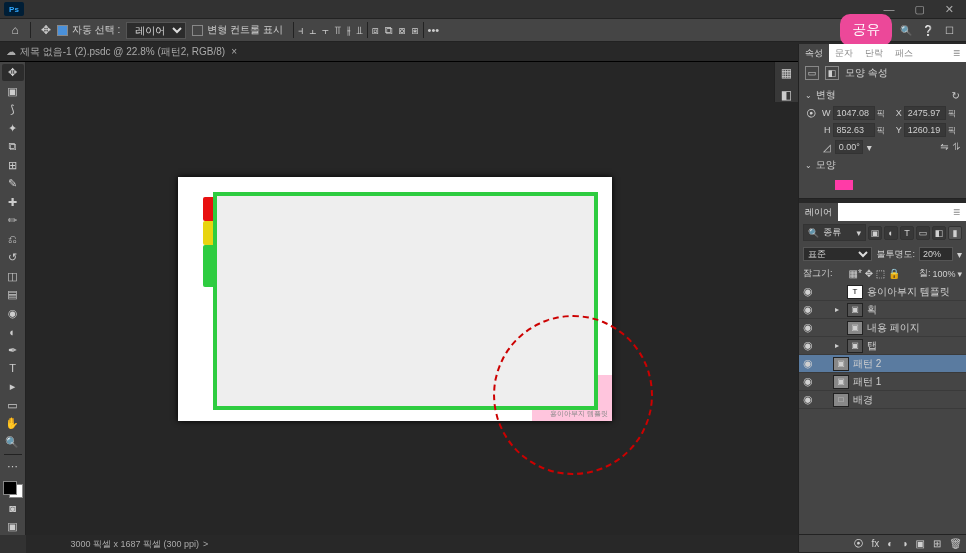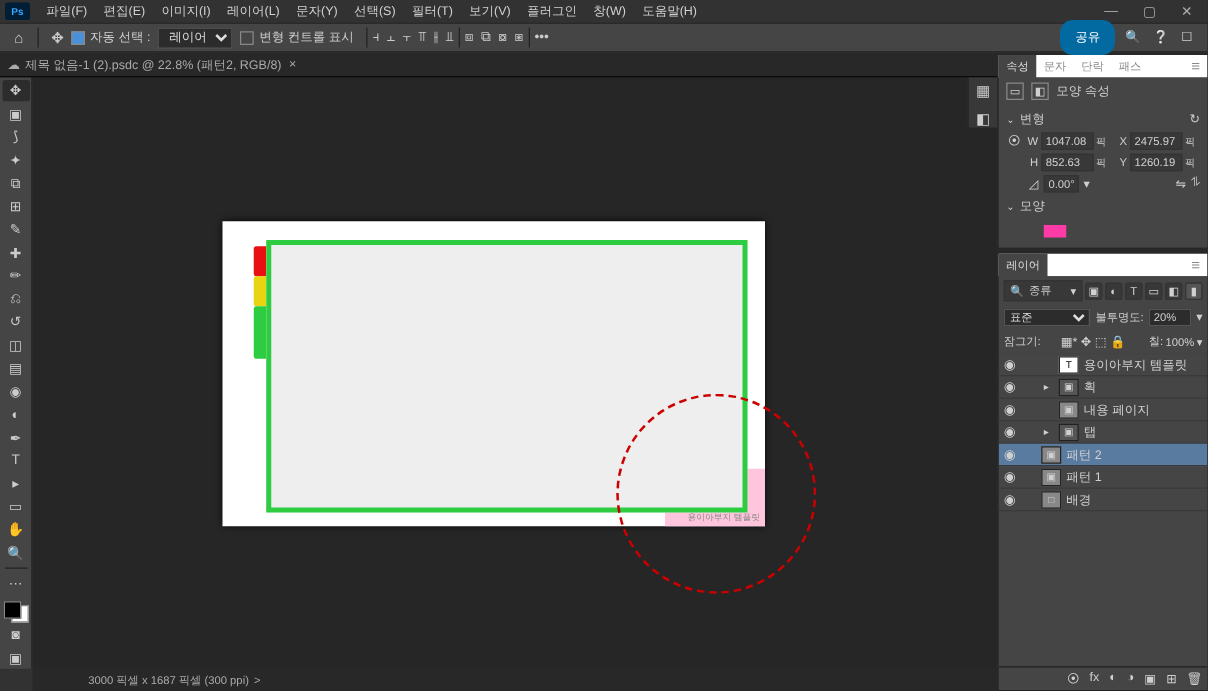--- a/index.html
+++ b/index.html
@@ -13,21 +13,21 @@
 #titlebar .wincontrols { margin-left: auto; display: flex; gap: 12px; padding-right: 8px; }
 #titlebar .wincontrols span { font-size: 11px; color: #aaa; padding: 0 4px; }
 
 
 #optionsbar { height: 24px; background: #454545; display: flex; align-items: center; padding: 0 4px; border-top: 1px solid #222; border-bottom: 1px solid #222; }
 #optionsbar .icon { width: 22px; height: 18px; display: flex; align-items: center; justify-content: center; color: #ccc; font-size: 12px; }
 #optionsbar .sep { width: 1px; height: 16px; background: #222; margin: 0 4px; }
 #optionsbar .checkbox { width: 11px; height: 11px; border: 1px solid #888; margin-right: 4px; display: inline-block; }
 #optionsbar .label { font-size: 10px; margin-right: 6px; }
 #optionsbar select { background: #2c2c2c; color: #ddd; border: 1px solid #555; font-size: 10px; padding: 1px 4px; margin-right: 6px; }
-#optionsbar .sharebtn { margin-left: auto; background: #0369a1; color: #fff; padding: 7px 12px; border-radius: 10px; font-size: 10px; }
+#optionsbar .sharebtn { margin-left: auto; background: #ec4899; color: #fff; padding: 7px 12px; border-radius: 10px; font-size: 14px; }
 #optionsbar .tool-icons { display:flex; gap:6px; }
 #optionsbar .tool-icons span { font-size:11px; color:#ccc; }
 #optionsbar .righticons { display: flex; gap: 10px; padding: 0 8px; }
 
 
 #tabbar { height: 20px; background: #282828; display: flex; align-items: center; border-bottom: 1px solid #000; }
 #tabbar .tab { display: flex; align-items: center; padding: 0 6px; font-size: 10px; color: #aaa; height: 100%; }
 #tabbar .tab .x { margin-left: 6px; font-size: 10px; }
 
 
@@ -106,33 +106,20 @@
 .layer-item .thumb.txt { background: #fff; color: #000; }
 .layer-item .name { font-size: 10px; }
 .layer-item .indent1 { width: 10px; }
 
 </style>
 </head>
 <body>
 
 <div id="titlebar">
   <div class="ps">Ps</div>
-  <div class="menus">
-    <span>파일(F)</span>
-    <span>편집(E)</span>
-    <span>이미지(I)</span>
-    <span>레이어(L)</span>
-    <span>문자(Y)</span>
-    <span>선택(S)</span>
-    <span>필터(T)</span>
-    <span>보기(V)</span>
-    <span>플러그인</span>
-    <span>창(W)</span>
-    <span>도움말(H)</span>
-  </div>
   <div class="wincontrols">
     <span>—</span>
     <span>▢</span>
     <span>✕</span>
   </div>
 </div>
 
 <div id="optionsbar">
   <div class="icon">⌂</div>
   <div class="sep"></div>

